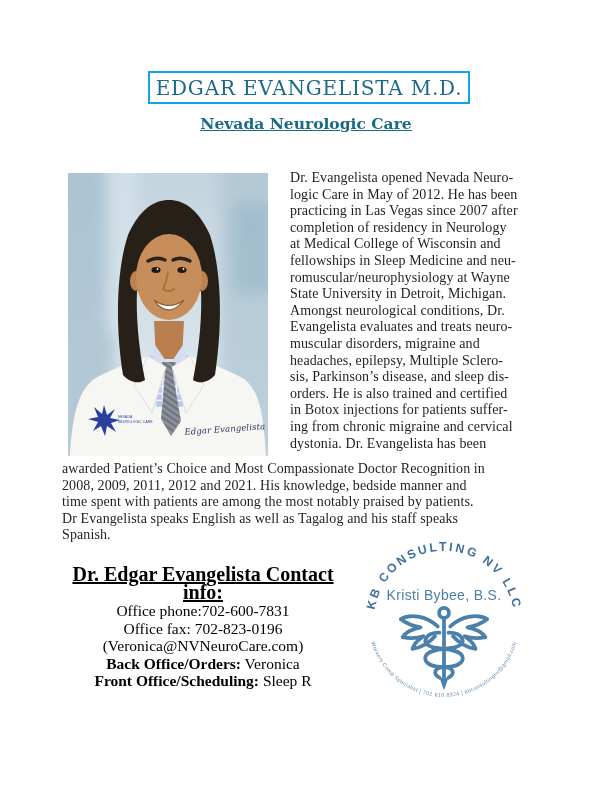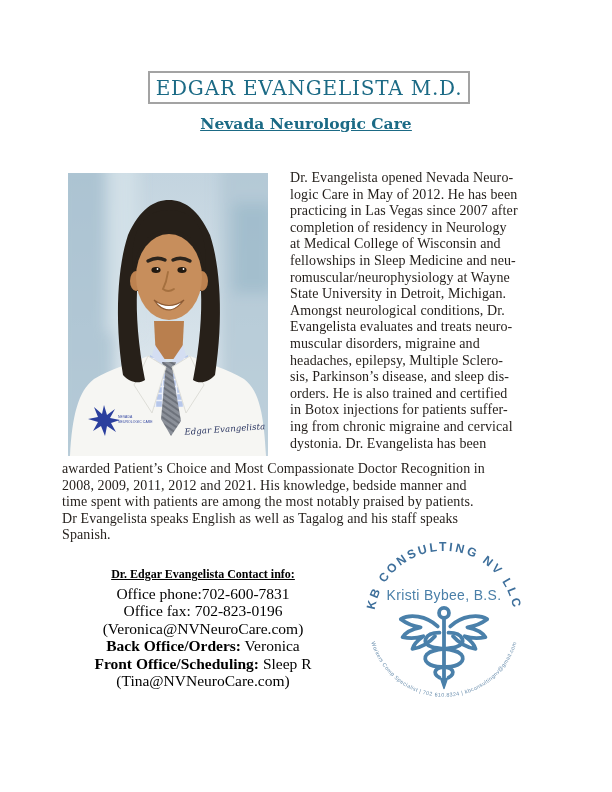--- a/index.html
+++ b/index.html
@@ -4,21 +4,21 @@
 <style>
   html,body{margin:0;padding:0;background:#888;}
   .page{
     position:relative;width:612px;height:792px;background:#ffffff;
     margin:0 auto;overflow:hidden;
     font-family:"Liberation Serif",serif;
   }
   
   .title-box{
     position:absolute;left:148px;top:71px;width:318px;height:29px;
-    border:2px solid #a3a3a3;display:flex;align-items:center;justify-content:center;
+    border:2px solid #0ea5e9;display:flex;align-items:center;justify-content:center;
   }
   .title-box .t{
     font-family:"DejaVu Serif",serif;font-size:20px;color:#1b6a85;
     letter-spacing:0.8px;white-space:nowrap;
   }
   .hdr-line{position:absolute;left:0;width:612px;text-align:center;color:#1b6a85;
     font-family:"DejaVu Serif",serif;font-weight:bold;font-size:15.5px;text-decoration:underline;}
   .practice{top:114px;}
   .practice span{text-decoration:underline;}
   .address{top:132px;}
@@ -32,21 +32,21 @@
     float:left;width:200px;height:283px;margin:3px 22px 4px 6px;
     background:#c9d8e1;
   }
   .bio-wrap{white-space:pre-line;}
   .bio-full{clear:both;white-space:pre-line;padding-top:1px;}
   
   .contact{
     position:absolute;left:58px;top:566px;width:290px;text-align:center;
     font-family:"Liberation Serif",serif;color:#000;font-size:15.5px;line-height:17.5px;
   }
-  .c-head{font-weight:bold;font-size:12px;text-decoration:underline;margin-bottom:1px;}
+  .c-head{font-weight:bold;font-size:20px;text-decoration:underline;margin-bottom:1px;}
   .c-line .b{font-weight:bold;}
   
   .kb-logo{position:absolute;left:354px;top:531px;width:180px;height:180px;}
   .kb-logo svg{width:100%;height:100%;}
 </style>
 </head>
 <body>
 
 <div class="page">
 
@@ -153,21 +153,20 @@
 Spanish.</div>
   </div>
 
   <div class="contact">
     <div class="c-head">Dr. Edgar Evangelista Contact info:</div>
     <div class="c-line"><span class="b"></span><span>Office phone:702-600-7831</span></div>
     <div class="c-line"><span class="b"></span><span>Office fax: 702-823-0196</span></div>
     <div class="c-line"><span class="b"></span><span>(Veronica@NVNeuroCare.com)</span></div>
     <div class="c-line"><span class="b">Back Office/Orders:</span><span>  Veronica</span></div>
     <div class="c-line"><span class="b">Front Office/Scheduling:</span><span> Sleep R</span></div>
-    <div class="c-line"><span class="b"></span><span>(Tina@NVNeuroCare.com)</span></div>
   </div>
 
   <div class="kb-logo">
     <svg viewBox="0 0 200 200" xmlns="http://www.w3.org/2000/svg">
       <defs>
         <path id="arcTop" d="M 22 100 A 78 78 0 0 1 178 100" fill="none"></path>
         <path id="arcBottom" d="M 16.3 107.3 A 84 84 0 0 0 183.7 107.3" fill="none"></path>
       </defs>
 
       <text font-family="Liberation Sans, sans-serif" font-size="13.5" font-weight="bold" letter-spacing="2.8" fill="#3e6f9b">

